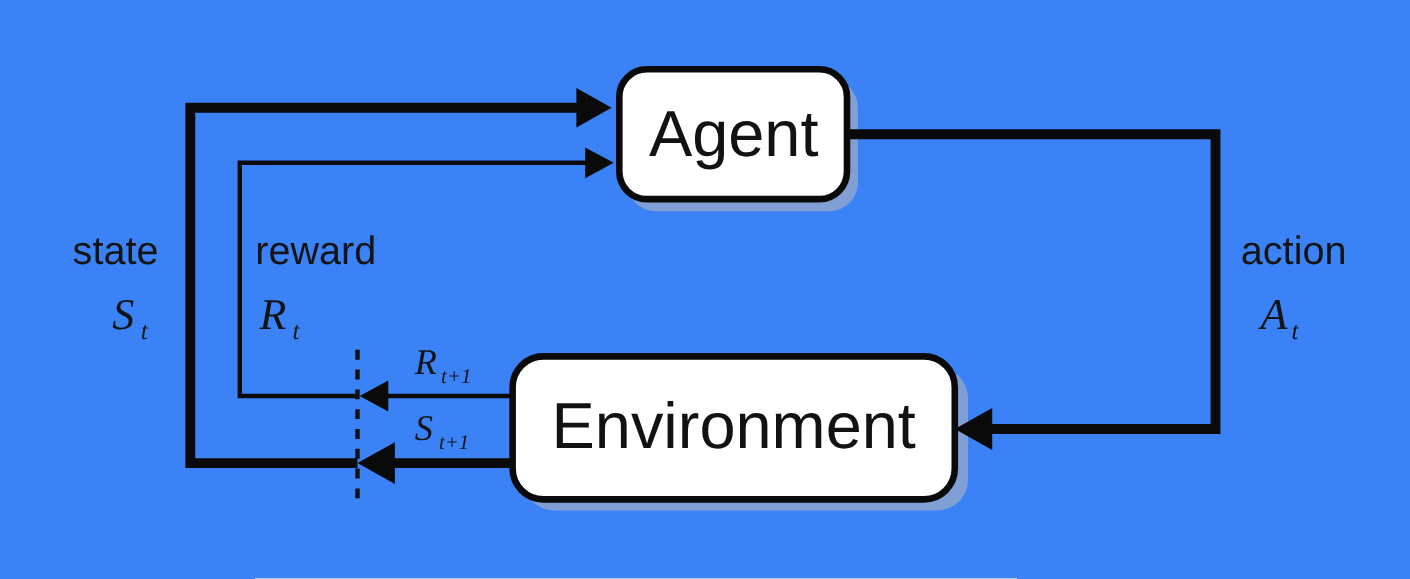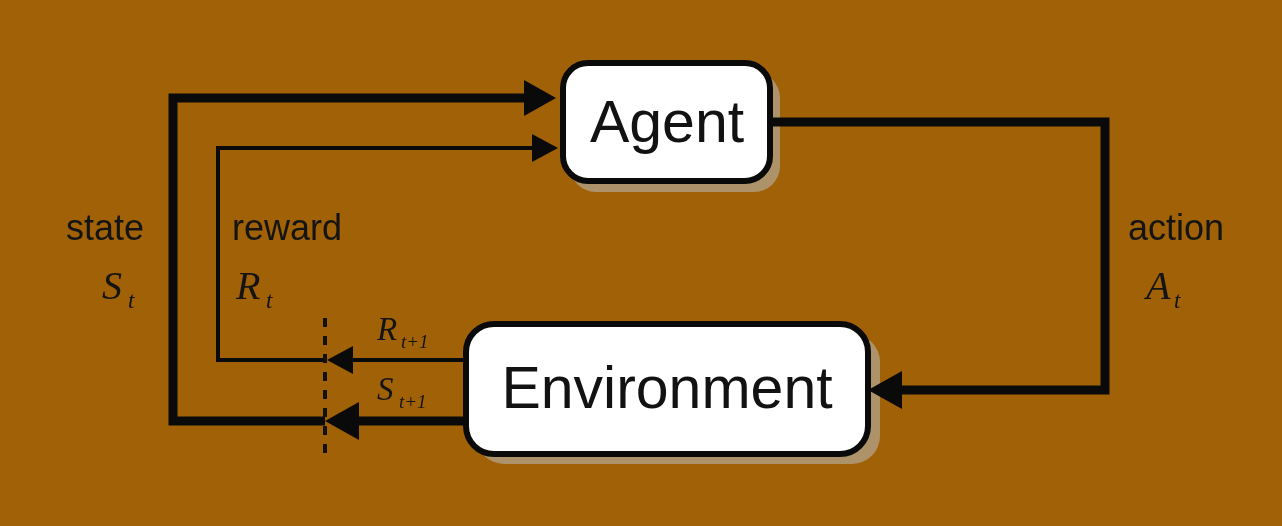--- a/index.html
+++ b/index.html
@@ -4,21 +4,21 @@
 <style>
   html, body {
     margin: 0;
     padding: 0;
     background: #ffffff;
   }
   #canvas {
     position: relative;
     width: 1282px;
     height: 526px;
-    background: #a16207;
+    background: #3b82f6;
     overflow: hidden;
     font-family: "Liberation Sans", sans-serif;
   }
   #diagram-svg {
     position: absolute;
     left: 0;
     top: 0;
     width: 1282px;
     height: 526px;
     display: block;

